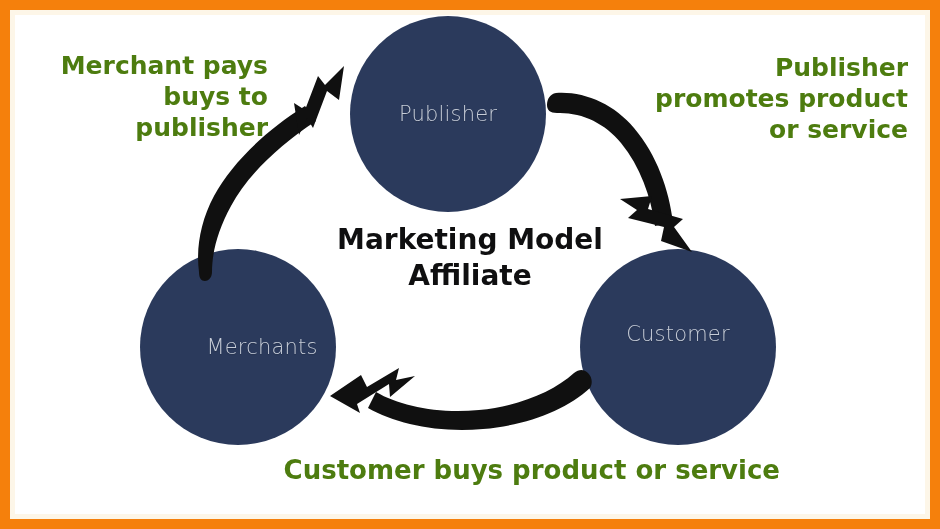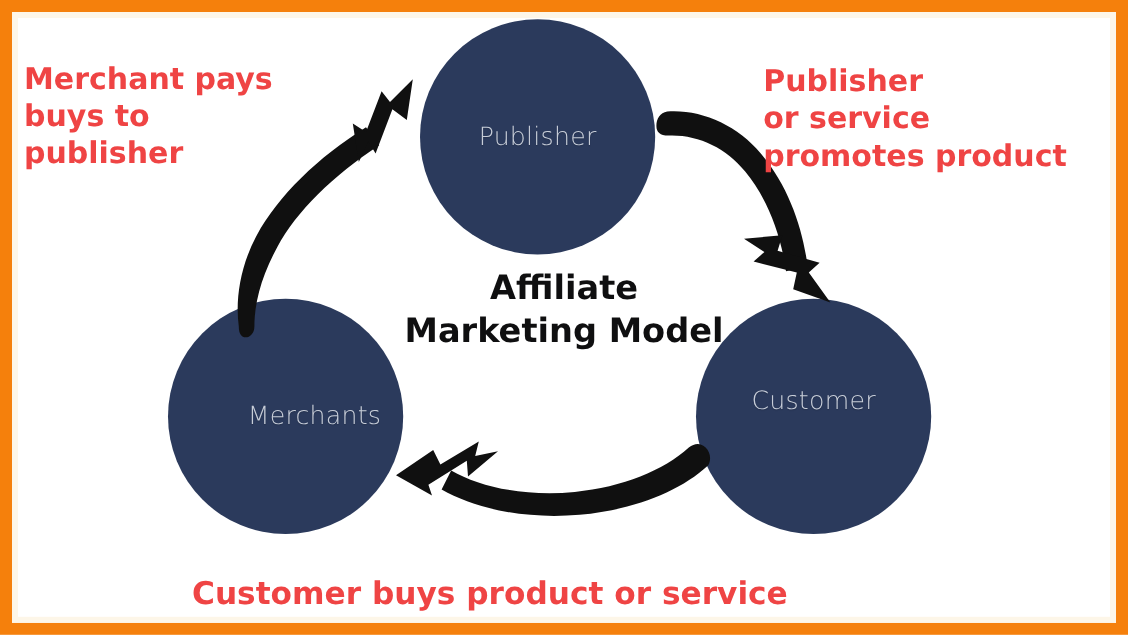--- a/index.html
+++ b/index.html
@@ -66,45 +66,44 @@
     line-height: 1;
     white-space: nowrap;
     transform: translate(-50%, -50%);
     text-shadow: 0 1px 1px rgba(0,0,0,0.18);
   }
 
   
   .caption {
     position: absolute;
     z-index: 20;
-    color: #ef4444;
+    color: #4d7c0f;
     font-family: "DejaVu Sans", "Liberation Sans", sans-serif;
     font-weight: bold;
-    text-align: left;
+    text-align: right;
     line-height: 1.24;
   }
 
   #caption-left {
     left: 20px;
     top: 50px;
     width: 248px;
     font-size: 25px;
   }
   #caption-right {
     left: 636px;
     top: 52px;
     width: 272px;
     font-size: 25px;
   }
   #caption-bottom {
     left: 160px;
     top: 454px;
     width: 620px;
     font-size: 26px;
-    margin-top: 25px;
   }
 
   #center-title {
     position: absolute;
     z-index: 20;
     left: 288px;
     top: 222px;
     width: 364px;
     text-align: center;
     color: #0f0f10;
@@ -207,34 +206,34 @@
 
   </svg>
 
   <div class="node-label" style="left:448px; top:114px;">Publisher</div>
 
   <div class="node-label" style="left:238px; top:347px;margin-left:24px;">Merchants</div>
 
   <div class="node-label" style="left:678px; top:334px;">Customer</div>
 
   <div id="center-title">
+    <span class="tl">Marketing Model</span>
     <span class="tl">Affiliate</span>
-    <span class="tl">Marketing Model</span>
   </div>
 
   <div class="caption" id="caption-left">
     <span class="tl">Merchant pays</span>
     <span class="tl">buys to</span>
     <span class="tl">publisher</span>
   </div>
 
   <div class="caption" id="caption-right">
     <span class="tl">Publisher</span>
+    <span class="tl">promotes product</span>
     <span class="tl">or service</span>
-    <span class="tl">promotes product</span>
   </div>
 
   <div class="caption" id="caption-bottom">
     <span class="tl">Customer buys product or service</span>
   </div>
 
   <div class="frame-inner"></div>
   <div class="frame-outer"></div>
 
 </div>

